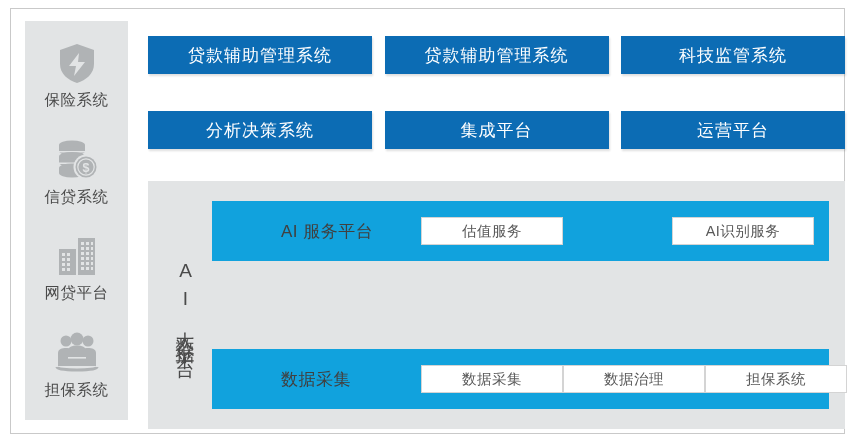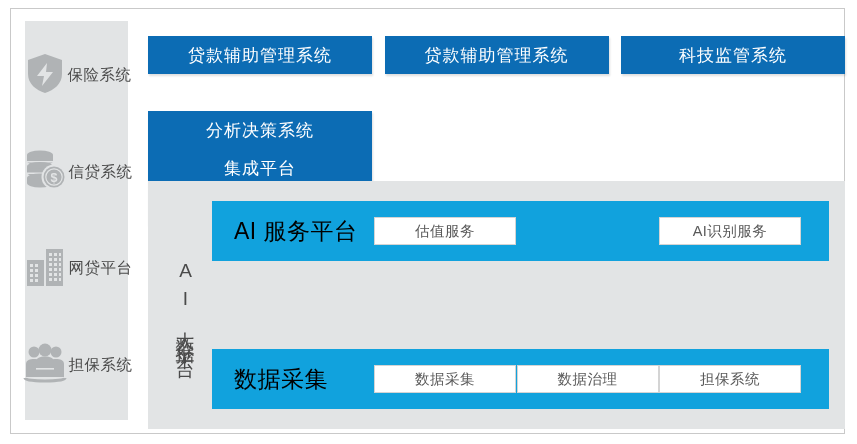--- a/index.html
+++ b/index.html
@@ -36,21 +36,21 @@
     background: #e2e4e5;
     box-sizing: border-box;
     display: flex;
     flex-direction: column;
     justify-content: space-around;
     align-items: center;
     padding: 6px 0;
   }
   .sidebar-item {
     display: flex;
-    flex-direction: row;
+    flex-direction: column;
     align-items: center;
     justify-content: center;
     width: 100%;
   }
   .sidebar-icon {
     display: block;
     height: 46px;
     line-height: 0;
     margin-bottom: 4px;
   }
@@ -63,21 +63,21 @@
 
   
   .bar-row {
     position: absolute;
     left: 137px;
     width: 697px;
     display: flex;
     justify-content: space-between;
   }
   #bar-row-1 { top: 27px; }
-  #bar-row-2 { top: 102px; flex-direction: column; }
+  #bar-row-2 { top: 102px; }
   .blue-bar {
     width: 224px;
     height: 38px;
     background: #0c6cb4;
     color: #ffffff;
     font-size: 17px;
     letter-spacing: 1px;
     display: flex;
     align-items: center;
     justify-content: center;
@@ -123,32 +123,33 @@
   }
   .cyan-row {
     height: 60px;
     background: #11a2dd;
     display: flex;
     align-items: center;
     padding-left: 22px;
     box-sizing: border-box;
   }
   .cyan-row-title {
-    color: #000000;
-    font-size: 23px;
+    color: #404040;
+    font-size: 17px;
     letter-spacing: 0.5px;
     width: 140px;
     flex: 0 0 140px;
     white-space: nowrap;
+    margin-left: 47px;
   }
   .card-group {
     display: flex;
     flex: 1 1 auto;
     justify-content: space-between;
-    padding-right: 28px;
+    padding-right: 15px;
   }
   .white-card {
     width: 142px;
     height: 28px;
     background: #ffffff;
     border: 1px solid #d4d4d4;
     box-sizing: border-box;
     display: flex;
     align-items: center;
     justify-content: center;

